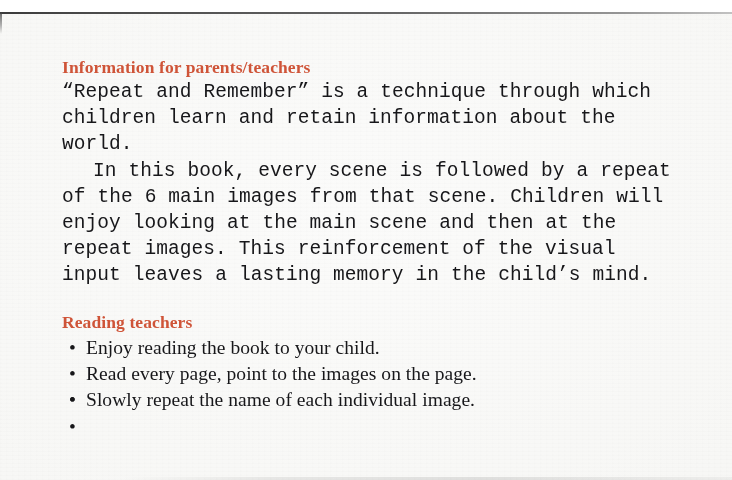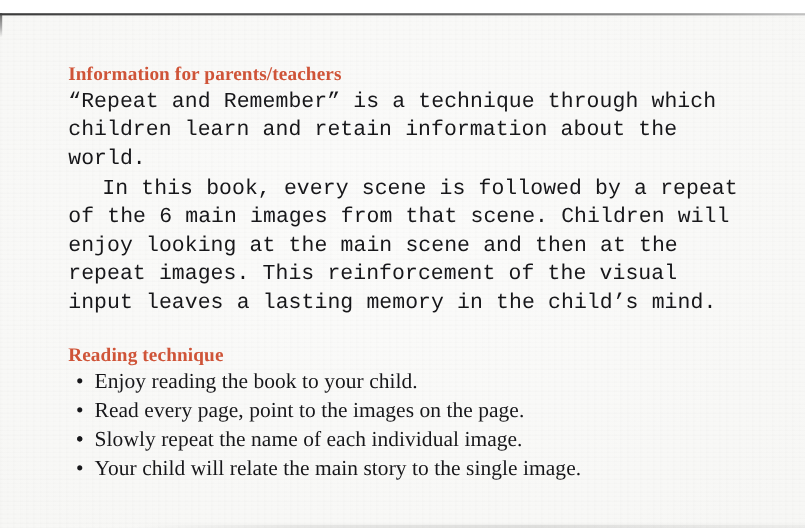--- a/index.html
+++ b/index.html
@@ -141,39 +141,38 @@
 
       <p class="body-paragraph">“Repeat and Remember” is a technique through which children learn and retain information about the world.</p>
 
       <p class="body-paragraph indented">In this book, every scene is followed by a repeat of the 6 main images from that scene. Children will enjoy looking at the main scene and then at the repeat images. This reinforcement of the visual input leaves a lasting memory in the child’s mind.</p>
 
     </div>
 
     <div class="block-gap-sections"></div>
 
     <div>
-      <h2 class="section-heading">Reading technique</h2>
+      <h2 class="section-heading">Reading teachers</h2>
 
       <ul class="bullet-list">
         <li class="bullet-item">
           <span class="bullet-dot">•</span>
           <span>Enjoy reading the book to your child.</span>
         </li>
         <li class="bullet-item">
           <span class="bullet-dot">•</span>
           <span>Read every page, point to the images on the page.</span>
         </li>
         <li class="bullet-item">
           <span class="bullet-dot">•</span>
         </li>
         <li class="bullet-item">
           <span class="bullet-dot">•</span>
           <span>Slowly repeat the name of each individual image.</span>
         </li>
         <li class="bullet-item">
           <span class="bullet-dot">•</span>
-          <span>Your child will relate the main story to the single image.</span>
         </li>
       </ul>
     </div>
 
   </div>
 </div>
 
 </body></html>

